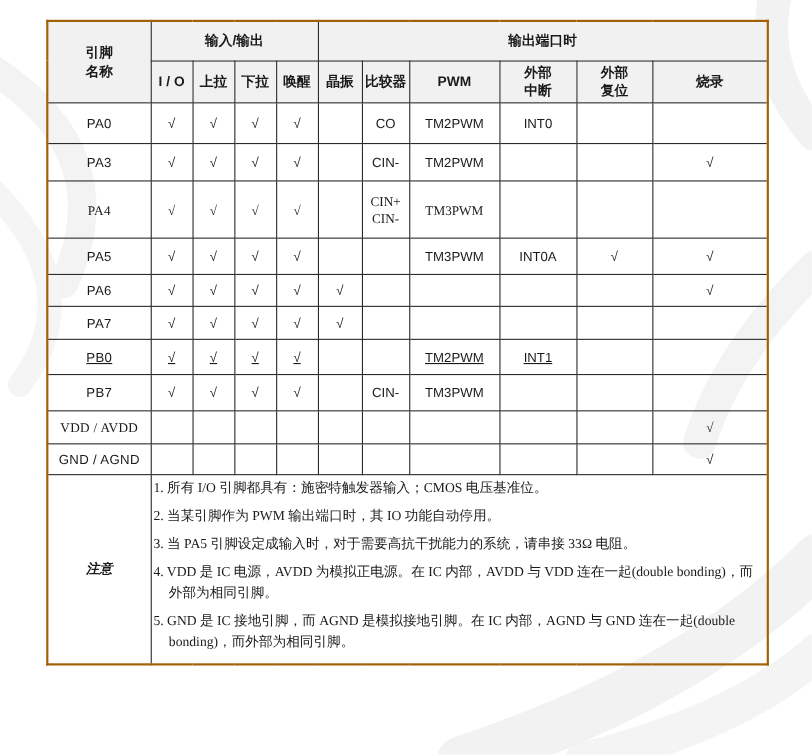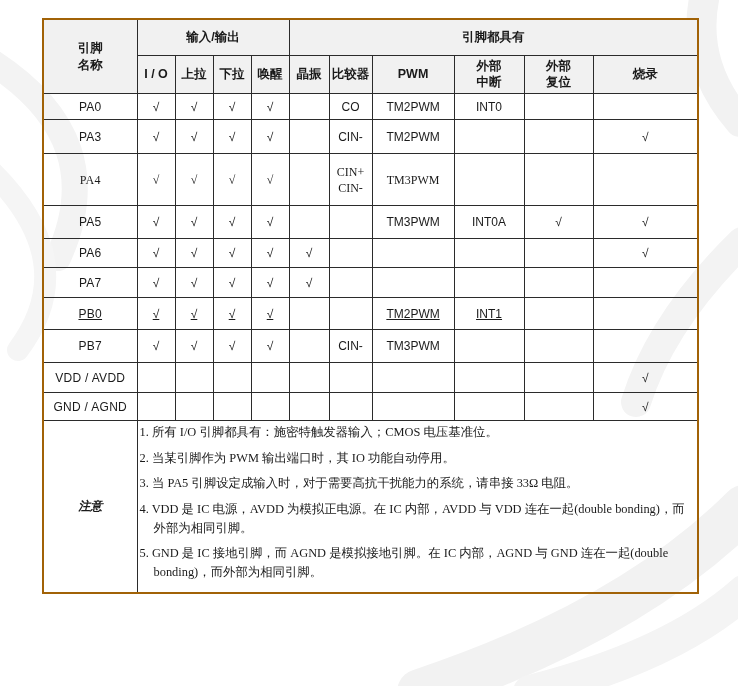--- a/index.html
+++ b/index.html
@@ -72,39 +72,39 @@
         <col style="width:82px">
         <col style="width:70px">
       <col style="width:69px">
         <col style="width:105px">
     </colgroup>
     <thead>
       <tr class="hrow">
         <th rowspan="2">引脚
 名称</th>
         <th colspan="4">输入/输出</th>
-        <th colspan="6">引脚都具有</th>
+        <th colspan="6">输出端口时</th>
       </tr>
       <tr class="hrow" id="subheader-row">
           <th>I / O</th>
           <th>上拉</th>
           <th>下拉</th>
           <th>唤醒</th>
           <th>晶振</th>
           <th>比较器</th>
           <th>PWM</th>
           <th>外部
 中断</th>
           <th>外部
 复位</th>
           <th>烧录</th>
         </tr>
     </thead>
     <tbody id="table-body">
-        <tr style="height: 26px;">
+        <tr style="height: 37px;">
           <td class="pin-name">PA0</td>
           <td class="check">√</td>
           <td class="check">√</td>
           <td class="check">√</td>
           <td class="check">√</td>
           <td class="value"></td>
           <td class="value">CO</td>
           <td class="value">TM2PWM</td>
           <td class="value">INT0</td>
           <td class="value"></td>
@@ -195,21 +195,21 @@
           <td class="check">√</td>
           <td class="check">√</td>
           <td class="check">√</td>
           <td class="value"></td>
           <td class="value">CIN-</td>
           <td class="value">TM3PWM</td>
           <td class="value"></td>
           <td class="value"></td>
           <td class="value"></td>
         </tr>
-        <tr style="height: 30px;">
+        <tr style="height: 30px; font-family: Liberation Serif, serif;">
           <td class="pin-name">VDD / AVDD</td>
           <td class="value"></td>
           <td class="value"></td>
           <td class="value"></td>
           <td class="value"></td>
           <td class="value"></td>
           <td class="value"></td>
           <td class="value"></td>
           <td class="value"></td>
           <td class="value"></td>

